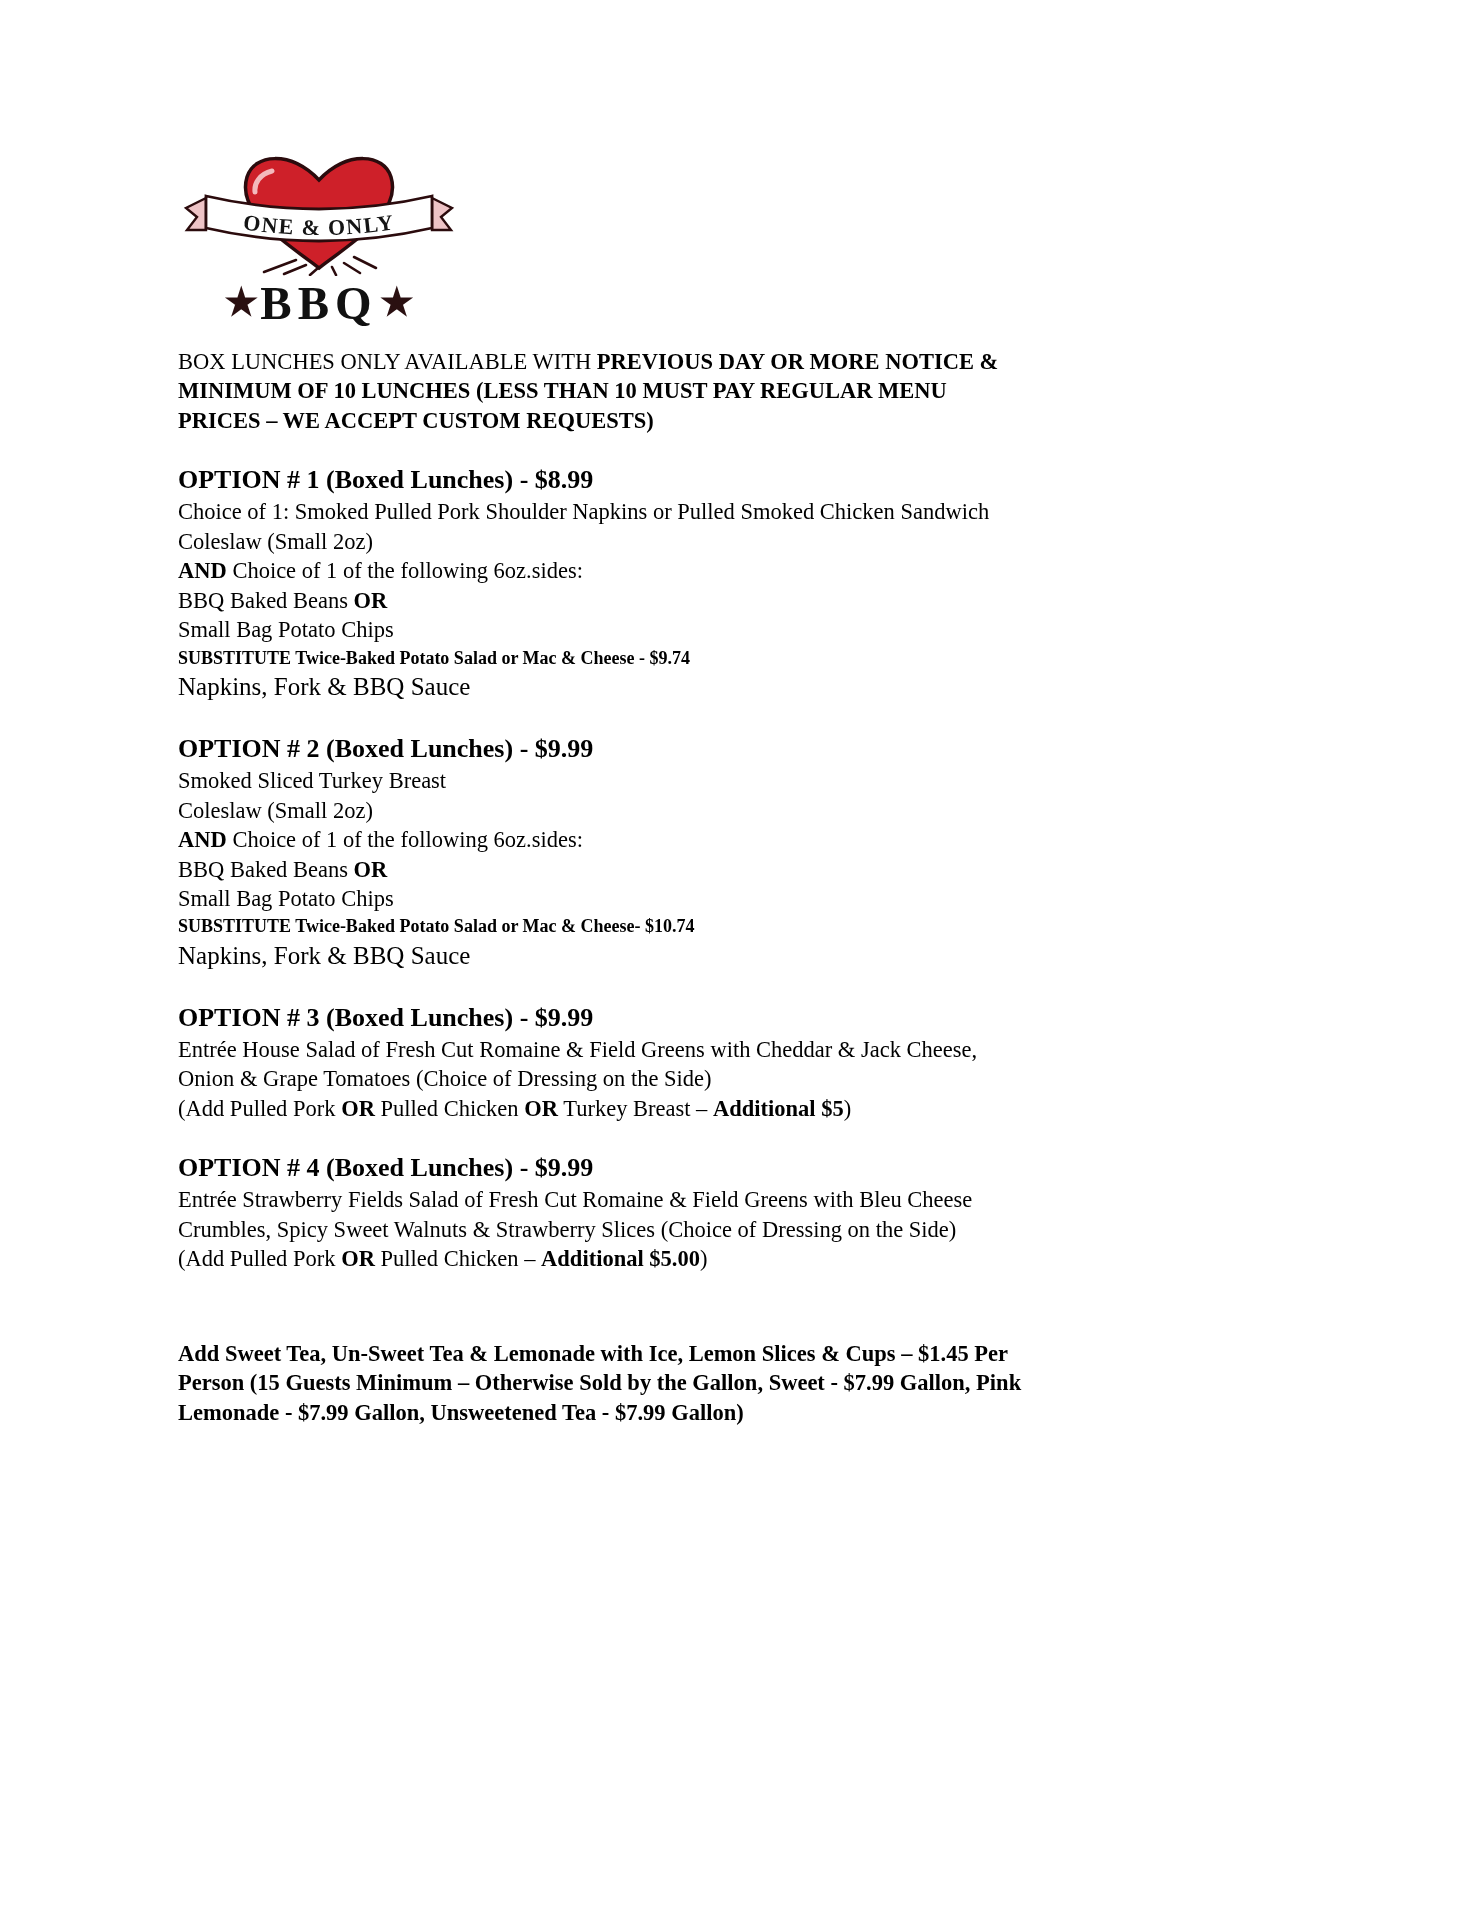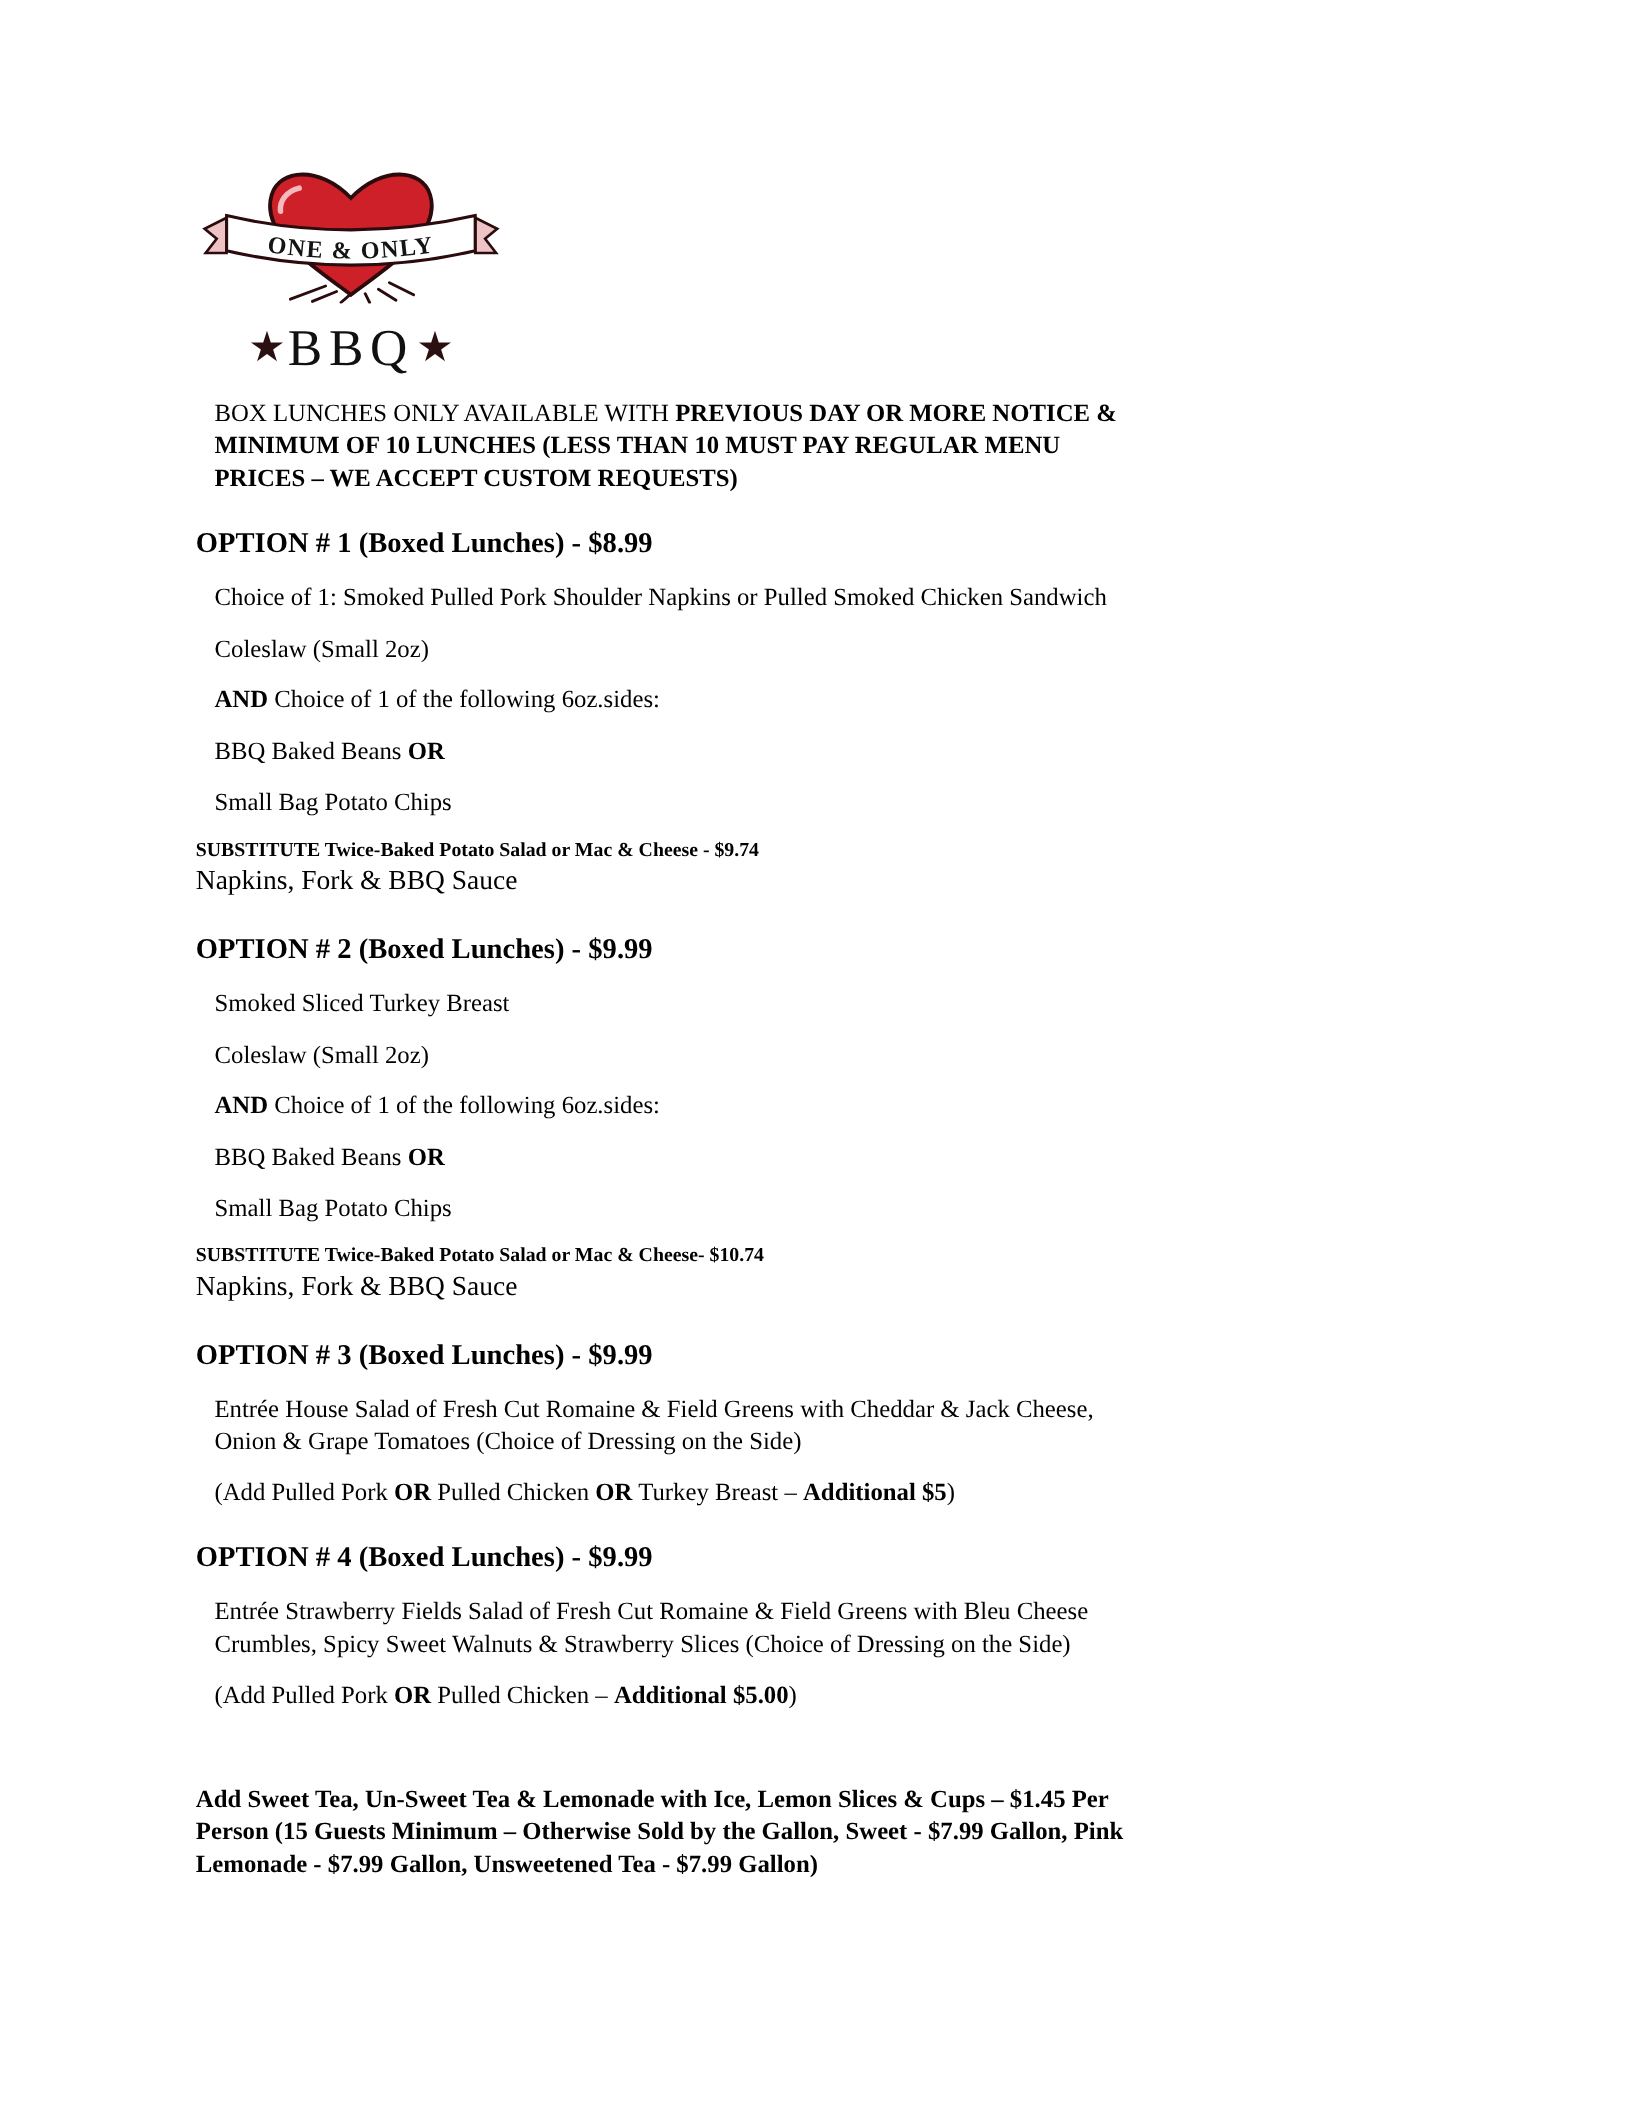--- a/index.html
+++ b/index.html
@@ -9,33 +9,33 @@
     color: #000000;
     font-family: "Liberation Serif", "DejaVu Serif", serif;
   }
   .page { position: relative; width: 1484px; height: 1920px; overflow: hidden; background:#fff; }
   .content { position: absolute; left: 178px; top: 138px; width: 856px; }
 
   
   .logo { width: 278px; text-align: center; margin-left: 2px; }
   .logo svg { display: block; margin: 0 auto; }
   .bbq-line {
-    margin-top: 18px;
-    font-weight: normal;
+    margin-top: 4px;
+    font-weight: bold;
     font-size: 47px;
     letter-spacing: 6px;
     color: #111111;
     line-height: 1.0;
     white-space: nowrap;
   }
   .bbq-line .star { font-size: 38px; letter-spacing: 0; color: #2a1011; position: relative; top: -4px; }
   .bbq-line .bbq-text { padding: 0 2px; }
 
   
-  .body      { font-size: 22.5px; line-height: 1.31; margin: 17px; }
+  .body      { font-size: 22.5px; line-height: 1.31; margin: 0; }
   .intro     { margin-top: 20px; }
   .heading   { font-size: 26px; font-weight: bold; line-height: 1.31; margin: 28px 0 0 0; }
   .substitute{ font-size: 18px; font-weight: bold; line-height: 1.25; margin: 2px 0 2px 0; }
   .bold-line { font-size: 25px; font-weight: normal; line-height: 1.31; margin: 0; }
   .beverages { font-size: 22.5px; font-weight: bold; line-height: 1.31; margin: 65px 0 0 0; }
   b { font-weight: bold; }
 </style>
 </head>
 <body>
 

